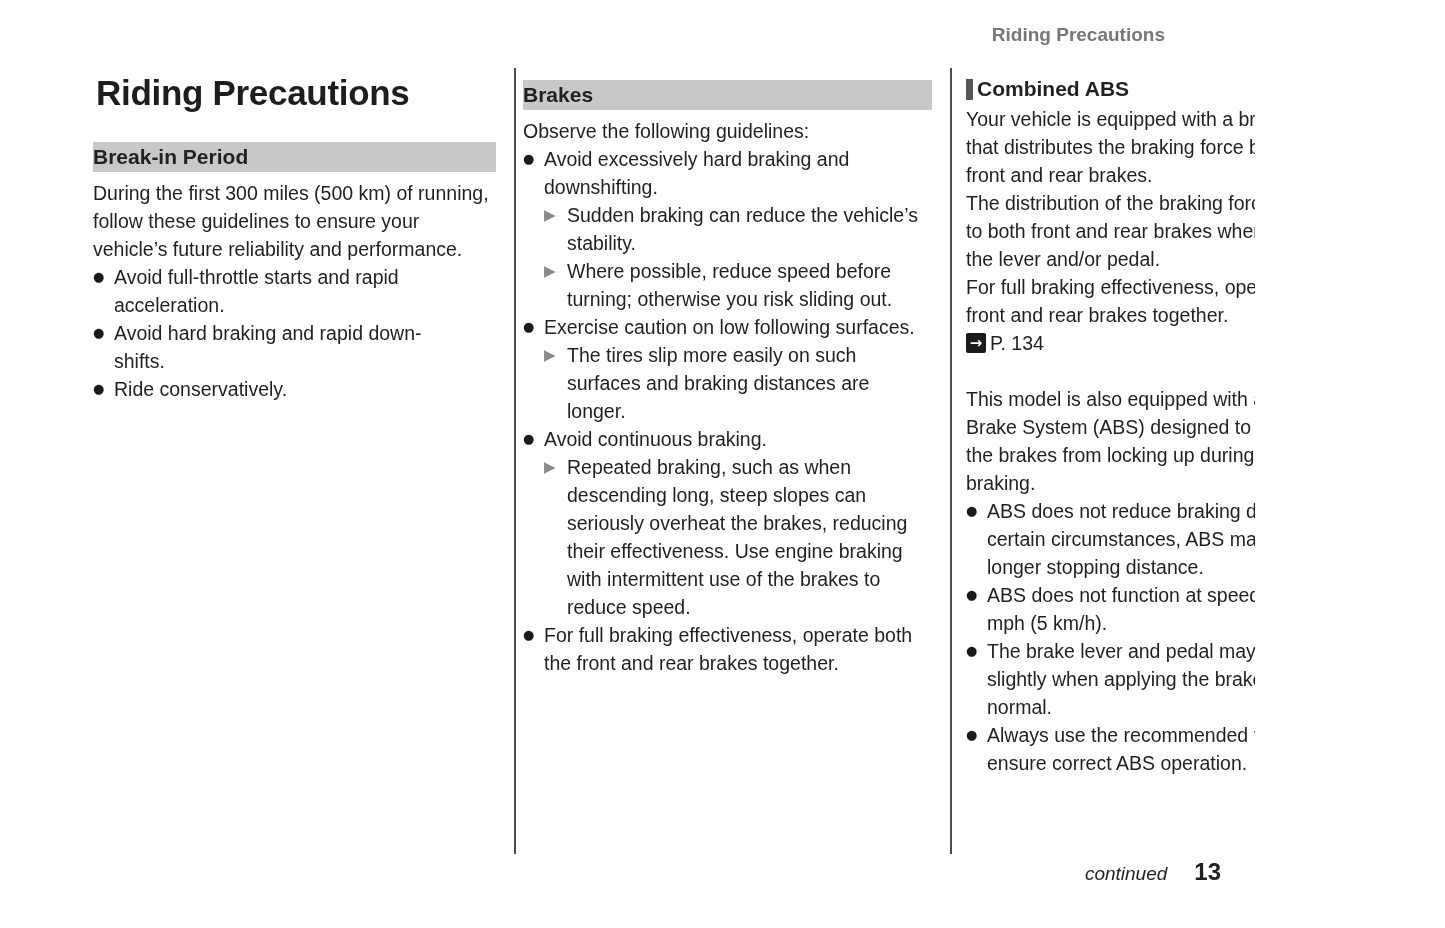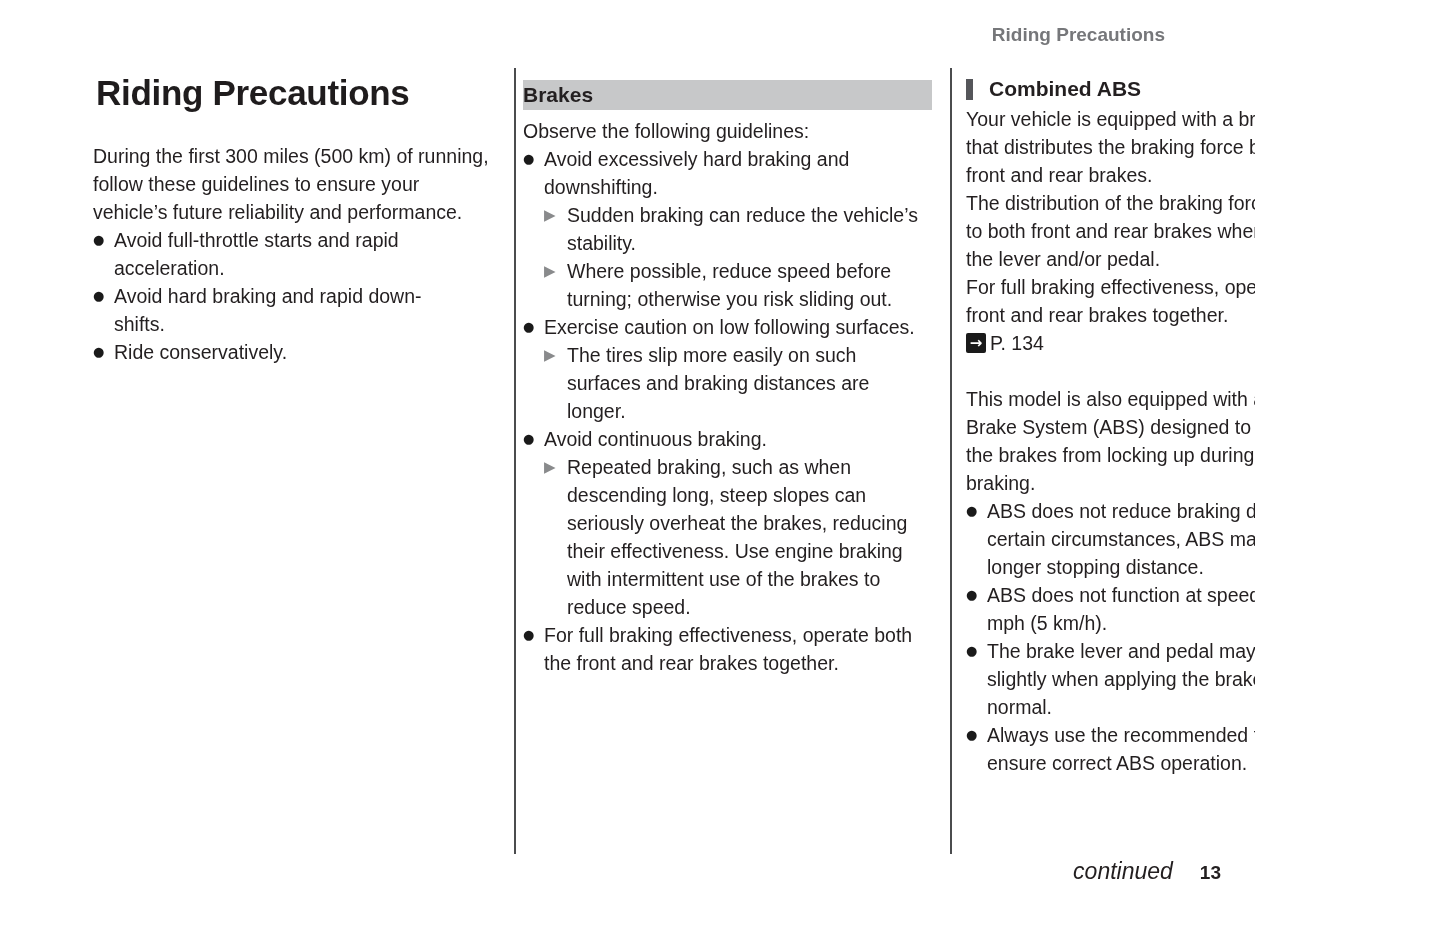--- a/index.html
+++ b/index.html
@@ -31,21 +31,21 @@
   .bullets { list-style:none; margin:0; padding:0; }
   .bullet-item { position:relative; padding-left:21px; font-size:19.5px; line-height:28px; }
   .sub-item { position:relative; padding-left:44px; font-size:19.5px; line-height:28px; }
   .marker {
     position:absolute; top:0; font-family:"DejaVu Sans", sans-serif; line-height:28px;
   }
   .bullet-marker { left:0; font-size:13px; color:#1a1a1a; }
   .arrow-marker  { left:21px; font-size:15px; color:#898a8c; }
   .b-text { white-space:pre-line;margin-top:24px; }
 
-  .sub-heading { display:flex; align-items:center; gap:16px; height:26px; margin-bottom:3px; }
+  .sub-heading { display:flex; align-items:center; gap:4px; height:26px; margin-bottom:3px; }
   .heading-marker { width:7px; height:21px; background:#55565a; flex:0 0 auto; }
   .sub-heading-text { font-size:21px; font-weight:bold; line-height:26px; }
 
   .ref-line { display:flex; align-items:center; gap:4px; height:28px; }
   .ref-icon {
     width:20px; height:20px; background:#1a1a1a; color:#ffffff; border-radius:2px;
     display:flex; align-items:center; justify-content:center;
     font-size:15px; font-weight:bold; font-family:"DejaVu Sans", sans-serif; flex:0 0 auto;
   }
   .ref-text { font-size:19.5px; }
@@ -54,32 +54,35 @@
   .divider-1 { left:514px; }
   .divider-2 { left:950px; }
 
   .side-tab { position:absolute; left:1397px; top:137px; width:48px; height:42px; background:#808285; }
   .side-label {
     position:absolute; left:1396px; top:187px; writing-mode:vertical-rl;
     font-size:16.5px; color:#2e2e30; letter-spacing:0.4px;
   }
 
   .footer { position:absolute; top:858px; right:34px; display:flex; align-items:baseline; gap:27px; }
-  .continued { font-style:italic; font-size:23px; }
-  .page-num { font-weight:bold; font-size:19px; }
+  .continued { font-style:italic; font-size:19px; }
+  .page-num { font-weight:bold; font-size:24px; }
 </style>
 </head>
 <body>
 
 <div class="page">
 
   <div class="page-header">Riding Precautions</div>
 
   <div class="col col-left">
     <h1 class="page-title">Riding Precautions</h1>
+    <div class="section-bar">
+      <span>Break-in Period</span>
+    </div>
     <p class="body-text">During the first 300 miles (500 km) of running, follow these guidelines to ensure your vehicle’s future reliability and performance.</p>
     <ul class="bullets">
       <li class="bullet-item">
         <span class="marker bullet-marker">●</span>
         <span class="b-text">Avoid full-throttle starts and rapid acceleration.</span>
       </li>
       <li class="bullet-item">
         <span class="marker bullet-marker">●</span>
         <span class="b-text">Avoid hard braking and rapid down-
 shifts.</span>

